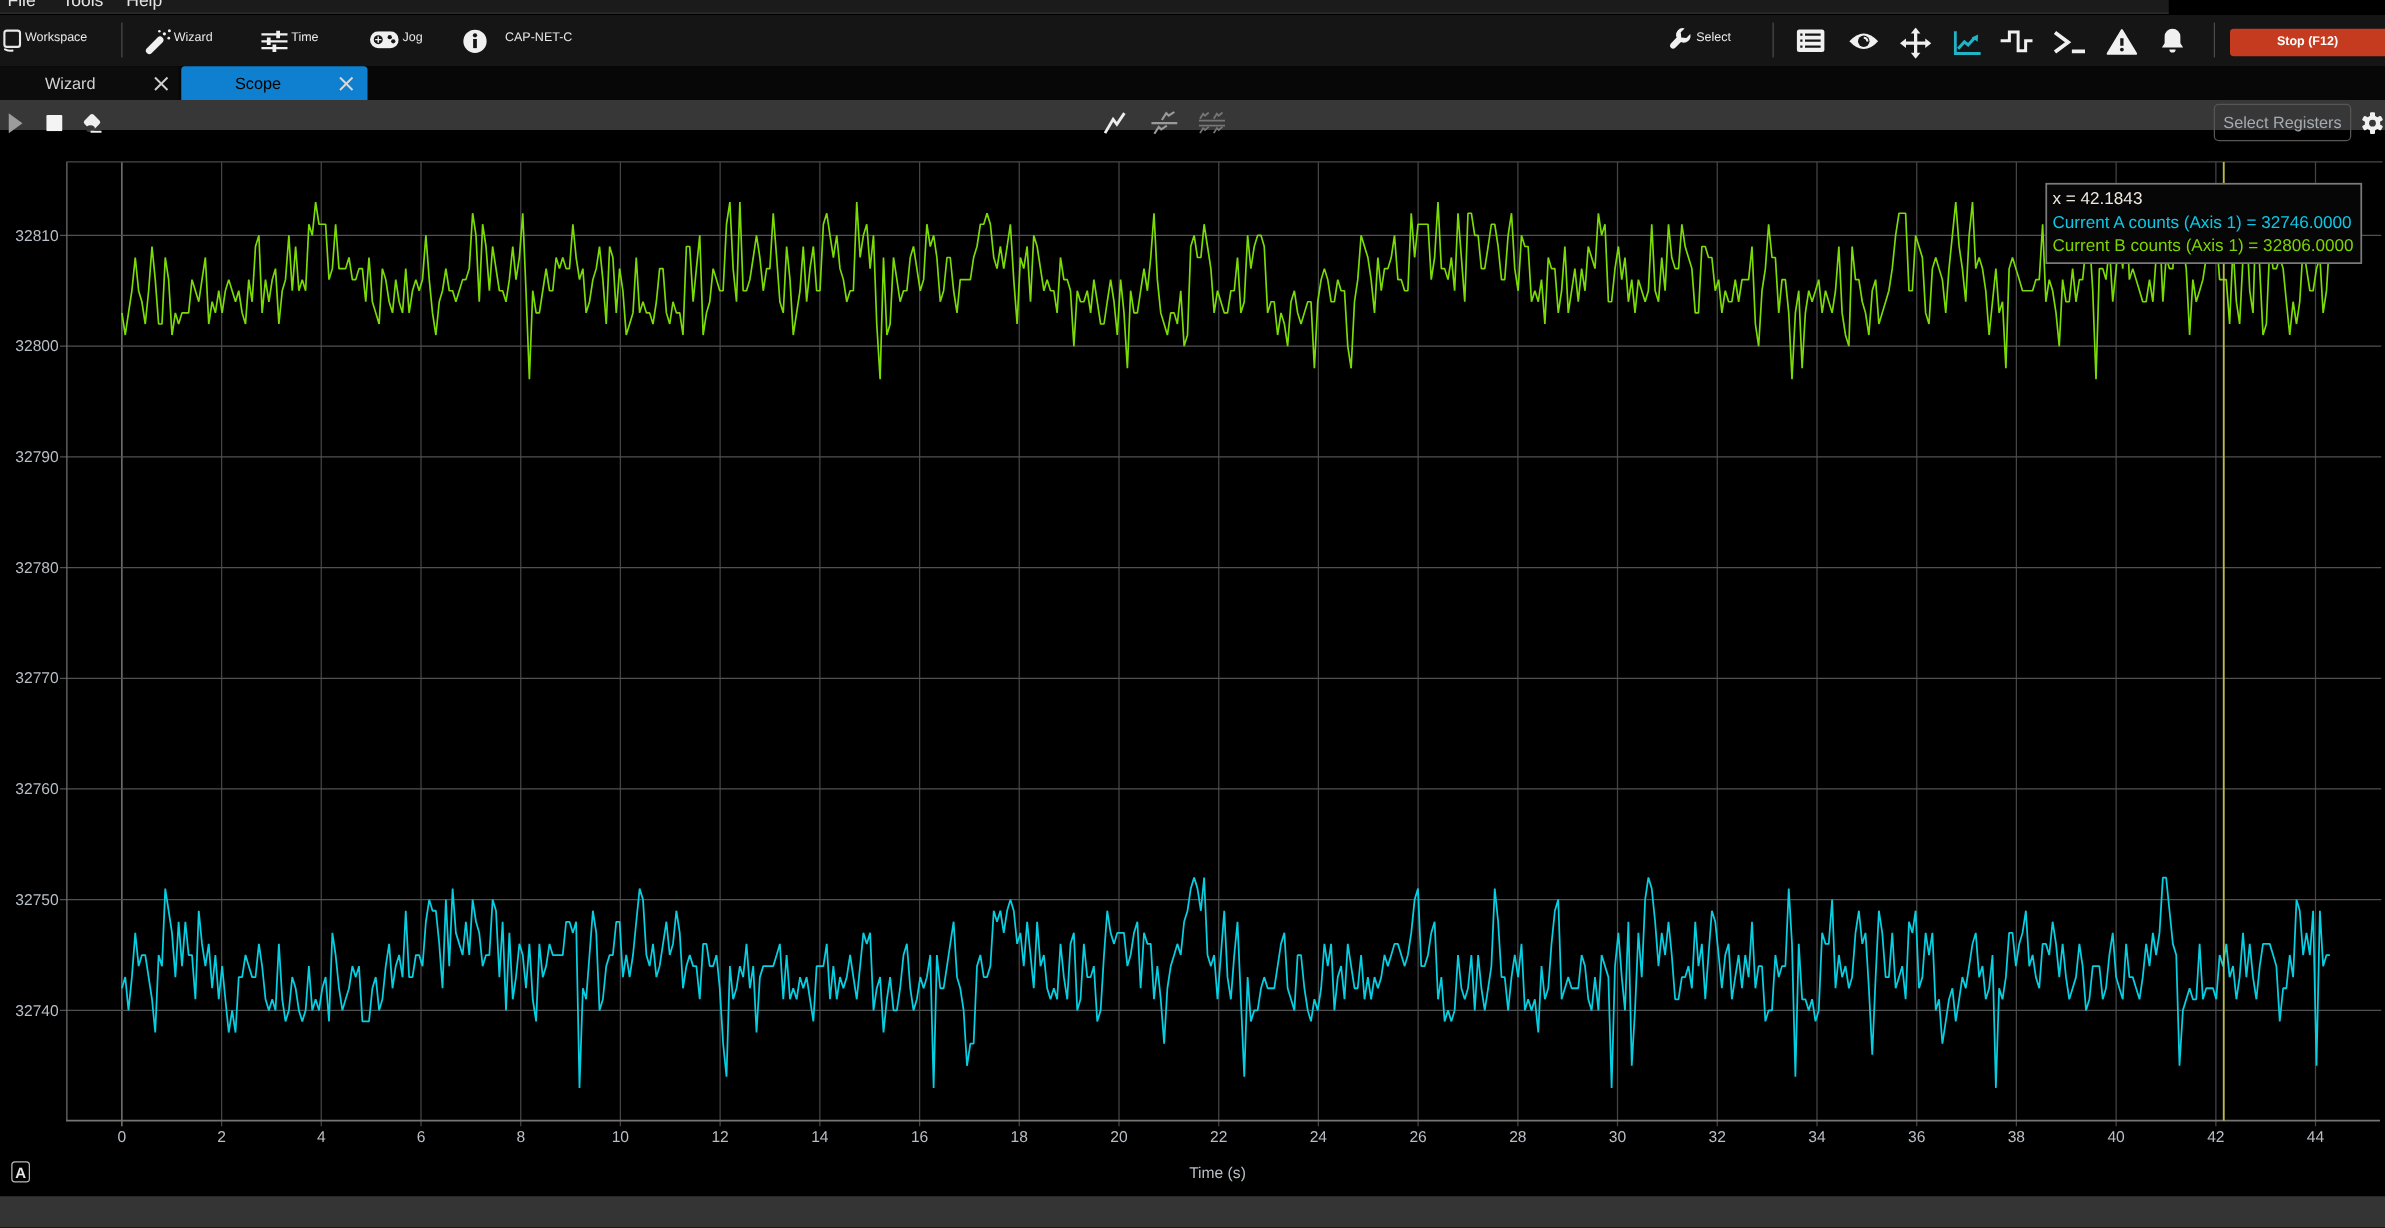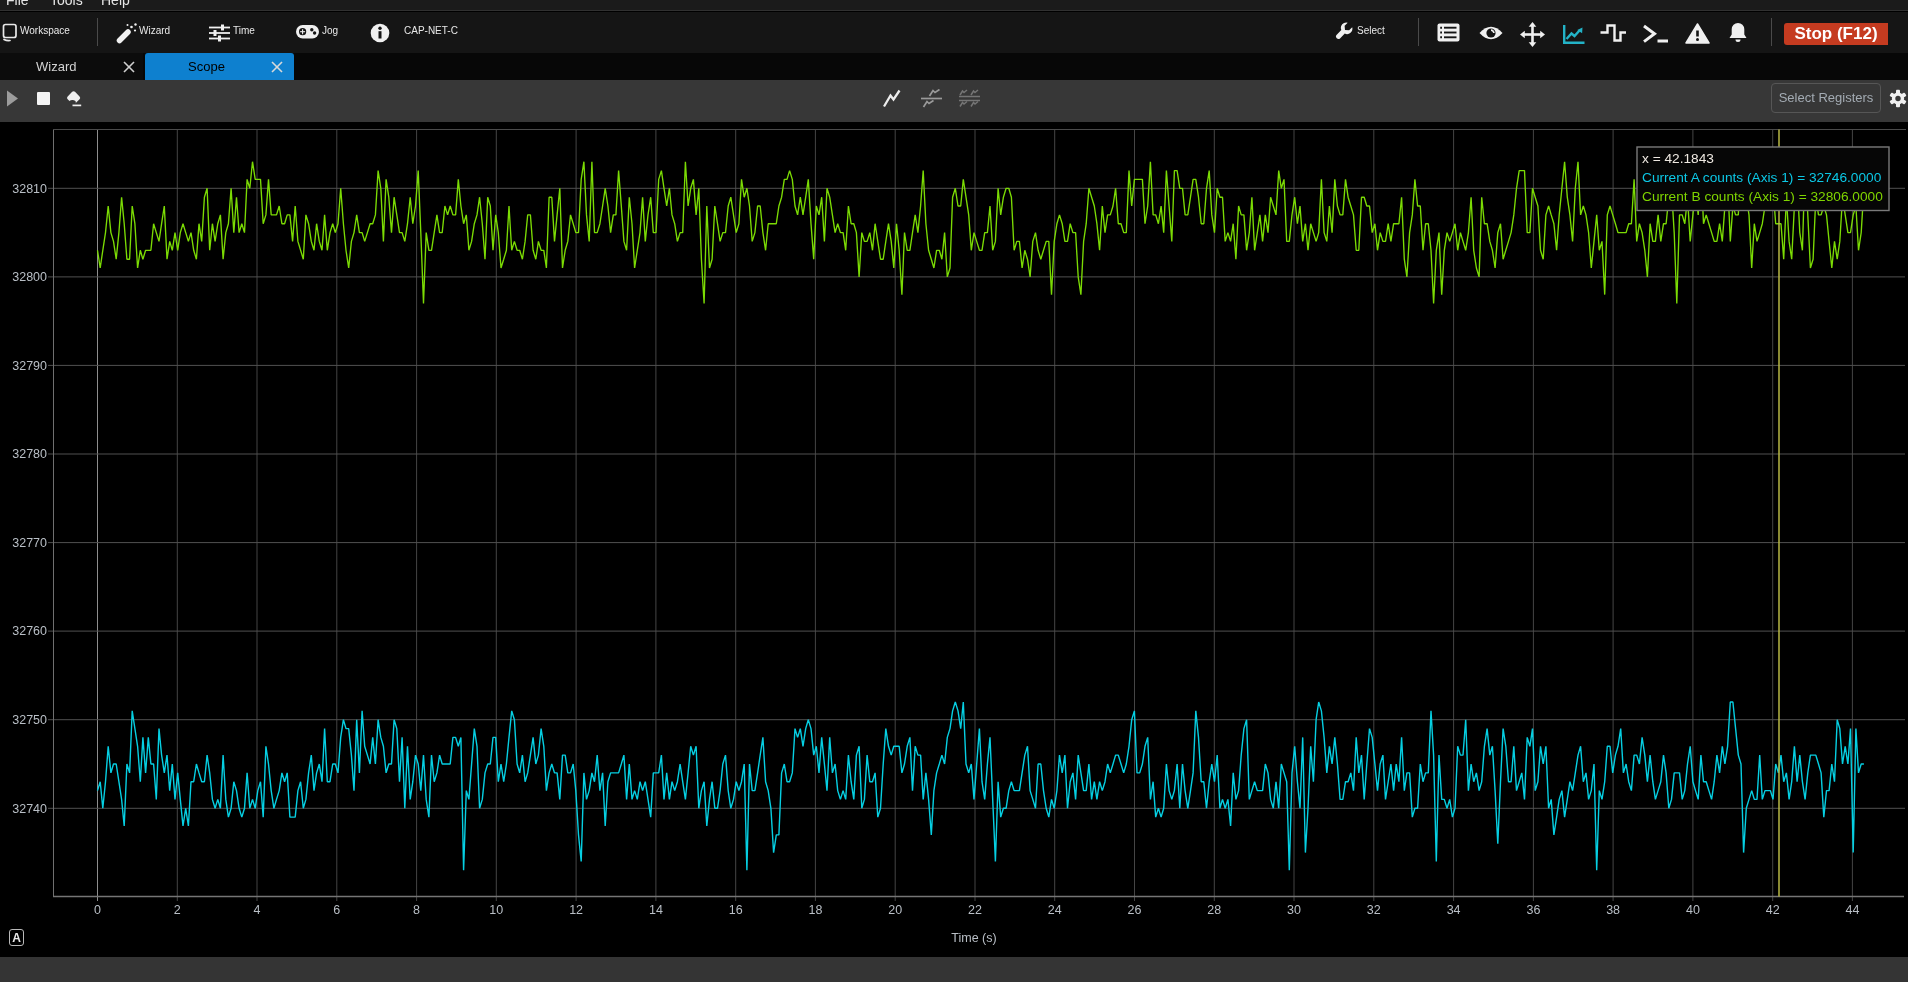--- a/index.html
+++ b/index.html
@@ -1,25 +1,25 @@
 <!DOCTYPE html>
 <html><head><meta charset="utf-8"><style>
 * { margin:0; padding:0; box-sizing:border-box; }
 html,body { width:1908px; height:982px; background:#000; overflow:hidden;
   font-family:"Liberation Sans", sans-serif; }
 .abs { position:absolute; }
-#menubar { position:absolute; left:0; top:0; width:1908px; height:11px;
+#menubar { position:absolute; left:0; top:0; width:1735px; height:11px;
   background:#1b1b1b; border-bottom:1px solid #313131; overflow:hidden; }
 #menubar span { position:absolute; font-size:14px; color:#e6e6e6; }
 #toolbar { position:absolute; left:0; top:12px; width:1908px; height:41px; background:#151515; }
 .tbtxt { position:absolute; font-size:10px; color:#e8e8e8; top:13px; }
 .tdiv { position:absolute; top:6px; width:1px; height:28px; background:#4a4a4a; }
 #tabbar { position:absolute; left:0; top:53px; width:1908px; height:27px; background:#070707; }
 .tab { position:absolute; top:0; height:27px; }
-#scopebar { position:absolute; left:0; top:80px; width:1908px; height:42px; background:#373737; }
+#scopebar { position:absolute; left:0; top:80px; width:1908px; height:24px; background:#373737; }
 #selreg { position:absolute; left:1771px; top:3px; width:110px; height:30px;
   border:1px solid #565656; border-radius:4px; color:#a3abb3; font-size:13px;
   text-align:center; line-height:28px; }
 #statusbar { position:absolute; left:0; top:957px; width:1908px; height:25px; background:#343434; }
 .al { font:12.5px "Liberation Sans",sans-serif; fill:#b9bfc6; }
 #aicon { position:absolute; left:9px; top:929px; width:15px; height:17px;
   border:1px solid #b9b9b9; border-radius:3px; color:#e8e8e8; font-size:12px;
   font-weight:bold; text-align:center; line-height:16px; }
 </style></head>
 <body>
@@ -137,22 +137,22 @@
   <path d="M12.5 1 L24 20 H1 Z" fill="#f0f0f0" stroke="#f0f0f0" stroke-width="1.5" stroke-linejoin="round"></path>
   <line x1="12.5" y1="7.5" x2="12.5" y2="13.5" stroke="#151515" stroke-width="2.6"></line>
   <circle cx="12.5" cy="16.6" r="1.5" fill="#151515"></circle>
  </svg>
 
  <svg class="abs" style="left:1728px;top:10px" width="20" height="21" viewBox="0 0 20 21">
   <path d="M10 1 a6.3 6.3 0 0 1 6.3 6.3 V12.5 L18.5 16 H1.5 L3.7 12.5 V7.3 A6.3 6.3 0 0 1 10 1 Z" fill="#f0f0f0"></path>
   <path d="M7.5 17.5 a2.5 2.5 0 0 0 5 0 Z" fill="#f0f0f0"></path>
  </svg>
  <div class="tdiv" style="left:1771px"></div>
- <div class="abs" style="left:1784px;top:11px;width:104px;height:22px;background:#c53b20;border-radius:3px 0 0 3px;
-   color:#fff;font-size:17px;font-weight:bold;text-align:center;line-height:22px;">Stop (F12)</div>
+ <div class="abs" style="left:1784px;top:11px;width:124px;height:22px;background:#c53b20;border-radius:3px 0 0 3px;
+   color:#fff;font-size:10px;font-weight:bold;text-align:center;line-height:22px;">Stop (F12)</div>
 </div>
 
 <div id="tabbar">
  <div class="tab" style="left:0;width:143px;background:#0c0c0c;">
   <span style="position:absolute;left:36px;top:6px;font-size:13px;color:#d2d2d2;">Wizard</span>
   <svg class="abs" style="left:123px;top:8px" width="12" height="12" viewBox="0 0 12 12">
    <g stroke="#cfcfcf" stroke-width="1.6">
           <line x1="1" y1="1" x2="11" y2="11"></line>
           <line x1="11" y1="1" x2="1" y2="11"></line>
         </g>

